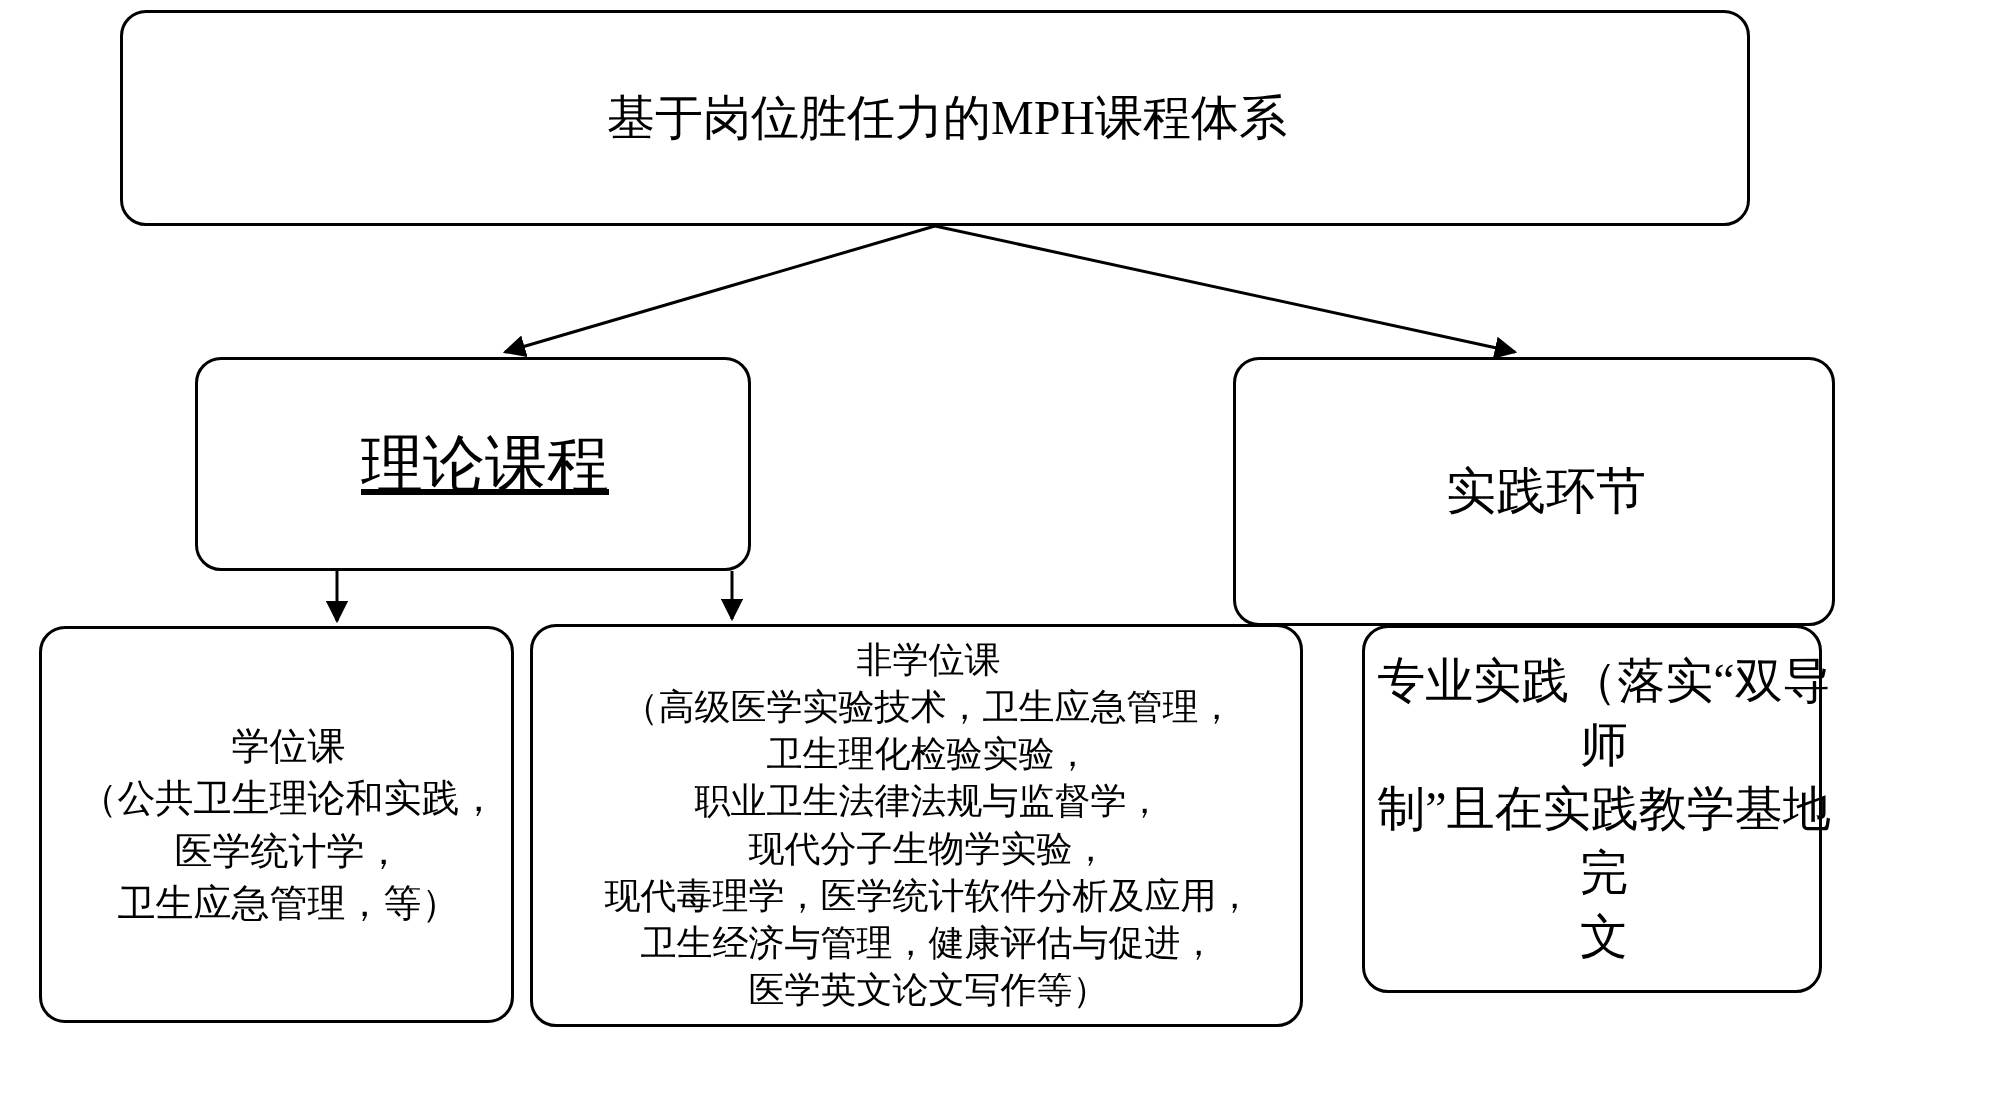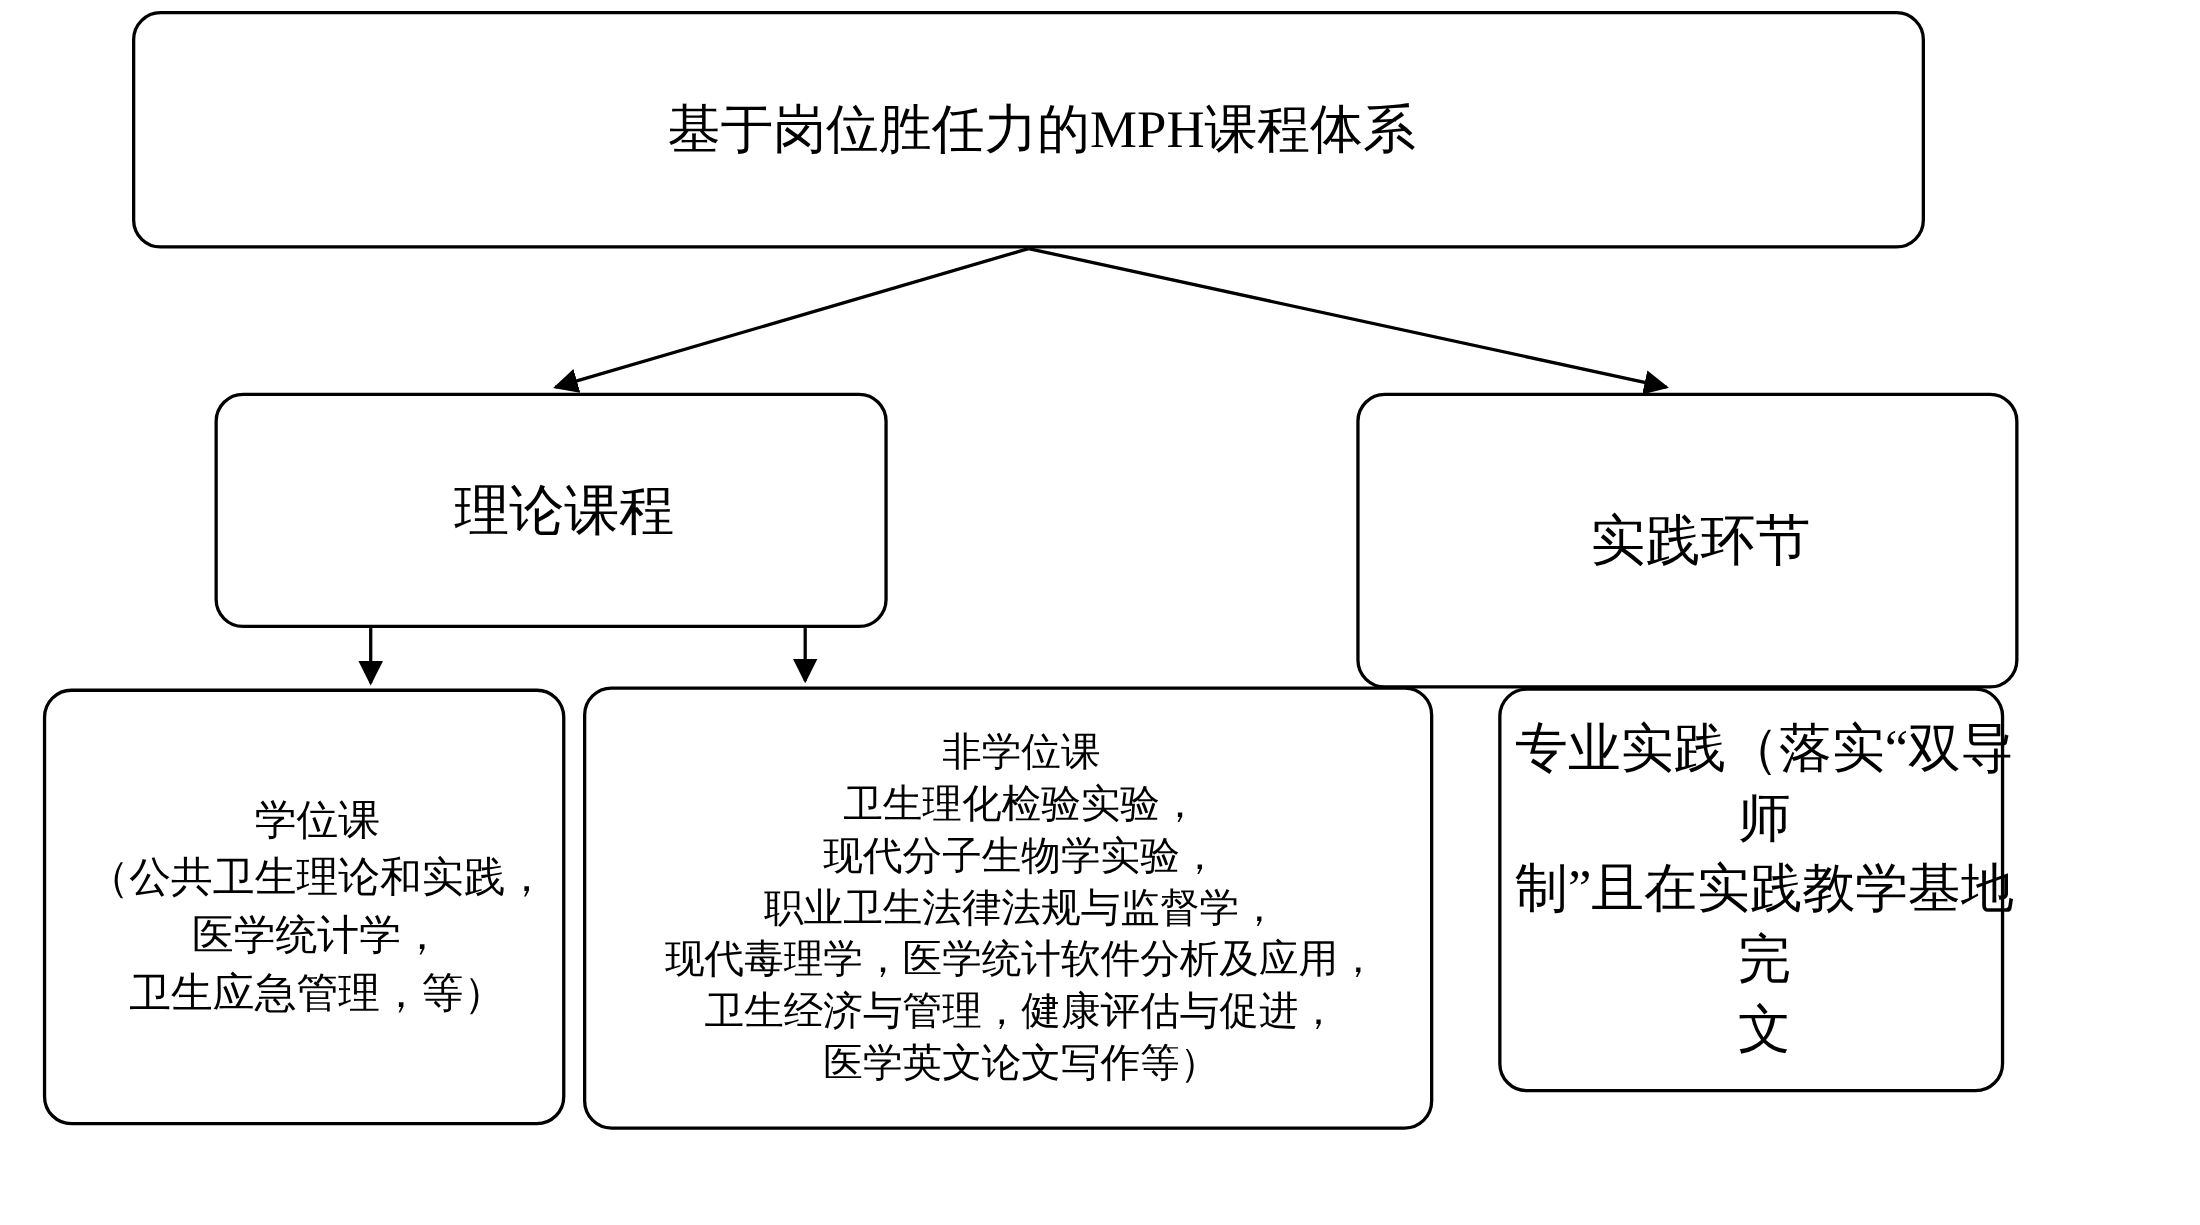--- a/index.html
+++ b/index.html
@@ -25,21 +25,21 @@
     border: 3px solid #000000;
     border-radius: 26px;
     display: flex;
     flex-direction: column;
     align-items: center;
     justify-content: center;
     text-align: center;
   }
   .node .line { width: 100%; padding-left: 24px; }
   #root-node         { left: 120px;  top: 10px;  width: 1630px; height: 216px; font-size: 48px; }
-  #theory-node       { left: 195px;  top: 357px; width: 612px;  height: 214px; font-size: 50px; }
+  #theory-node       { left: 195px;  top: 357px; width: 556px;  height: 214px; font-size: 62px; text-decoration: underline; }
   #practice-node     { left: 1233px; top: 357px; width: 602px;  height: 269px; font-size: 50px; }
   #degree-node       { left: 12px;   top: 626px; width: 475px;  height: 397px; font-size: 38px; line-height: 1.38; margin-left: 27px; }
   #nondegree-node    { left: 530px;  top: 624px; width: 773px;  height: 403px; font-size: 36px; line-height: 1.31; }
   #profpractice-node { left: 1362px; top: 625px; width: 460px;  height: 368px; font-size: 48px; line-height: 1.33; }
 </style>
 </head>
 <body>
 
 <div id="canvas">
 
@@ -72,23 +72,24 @@
 
   <div class="node" id="degree-node">
     <div class="line">学位课</div>
     <div class="line">（公共卫生理论和实践，</div>
     <div class="line">医学统计学，</div>
     <div class="line">卫生应急管理，等）</div>
   </div>
 
   <div class="node" id="nondegree-node">
     <div class="line">非学位课</div>
+    <div class="line">（高级医学实验技术，卫生应急管理，</div>
     <div class="line">卫生理化检验实验，</div>
+    <div class="line">职业卫生法律法规与监督学，</div>
     <div class="line">现代分子生物学实验，</div>
-    <div class="line">职业卫生法律法规与监督学，</div>
     <div class="line">现代毒理学，医学统计软件分析及应用，</div>
     <div class="line">卫生经济与管理，健康评估与促进，</div>
     <div class="line">医学英文论文写作等）</div>
   </div>
 
   <div class="node" id="profpractice-node">
     <div class="line">专业实践（落实“双导师</div>
     <div class="line">制”且在实践教学基地完</div>
     <div class="line">文</div>
   </div>

